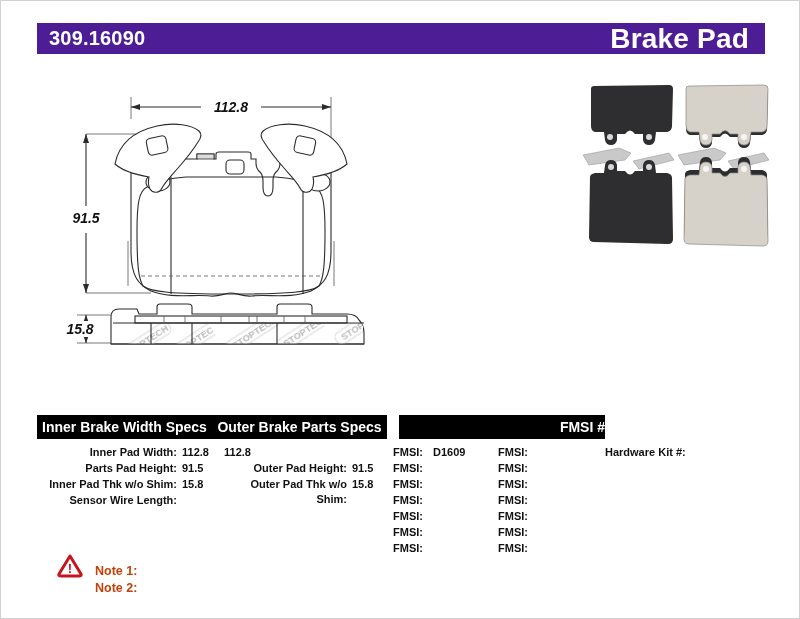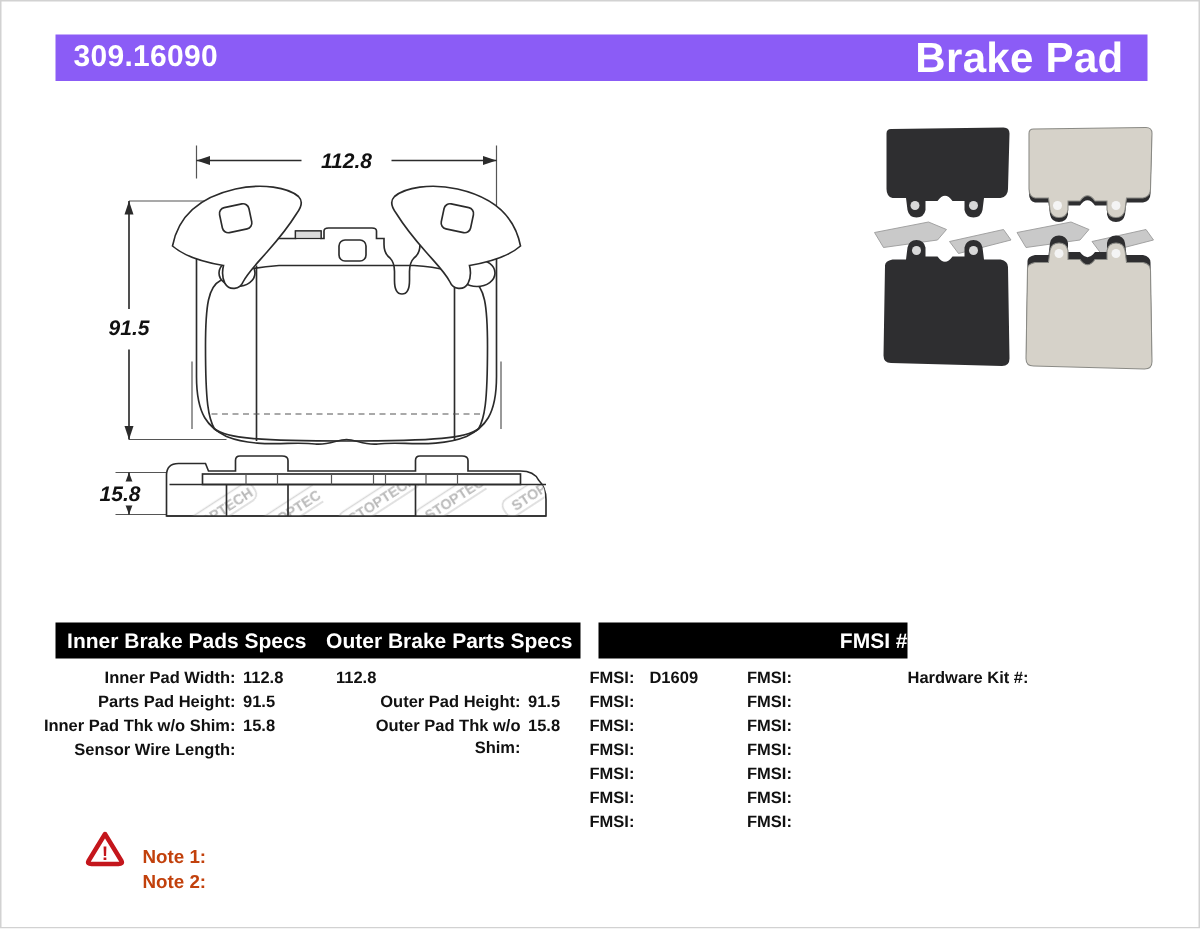--- a/index.html
+++ b/index.html
@@ -1,40 +1,40 @@
 <!DOCTYPE html>
 <html><head>
 <meta charset="utf-8">
 <style>
   html,body{margin:0;padding:0;background:#fff;}
   #page{position:relative;width:798px;height:617px;background:#ffffff;border:1px solid #d2d2d2;
         font-family:"Liberation Sans", sans-serif;overflow:hidden;}
 
   
-  .hdr-bar{position:absolute;left:36px;top:22px;width:728px;height:31px;background:#8b5cf6;
+  .hdr-bar{position:absolute;left:36px;top:22px;width:728px;height:31px;background:#4c1d95;
            display:flex;align-items:center;justify-content:space-between;}
   .hdr-bar .pn{color:#fff;font-size:20px;font-weight:bold;padding-left:12px;letter-spacing:.2px;}
   .hdr-bar .pt{color:#fff;font-size:28px;font-weight:bold;padding-right:16px;letter-spacing:.2px;}
 
   
   .drawing{position:absolute;left:50px;top:80px;}
   .photo{position:absolute;left:580px;top:80px;}
 
   
   .tbar{position:absolute;top:414px;height:24px;background:#000;color:#fff;
         display:flex;align-items:center;font-weight:bold;font-size:14px;}
   .tbar.specs{left:36px;width:350px;}
   .tbar.specs span{flex:1;text-align:center;}
   .tbar.fmsi{left:398px;width:206px;justify-content:flex-end;}
   .tbar.related{left:600px;width:164px;justify-content:center;}
 
   
   .col{position:absolute;top:444px;font-size:11px;font-weight:bold;color:#111;}
   .col .row{display:flex;height:16px;line-height:15px;}
-  .col-inner{left:28px;width:184px;}
+  .col-inner{left:48px;width:184px;}
   .col-outer{left:218px;width:184px;}
   .col-inner .lbl,.col-outer .lbl{width:128px;text-align:right;}
   .col-fmsi1{left:392px;}
   .col-fmsi2{left:497px;}
   .col-related{left:604px;}
   .col .val{padding-left:5px;}
   .col-fmsi1 .val,.col-fmsi2 .val{padding-left:10px;}
 
   
   .warn{position:absolute;left:55px;top:552px;}
@@ -178,21 +178,21 @@
     <use href="#padB" class="pad-dark"></use>
     <circle cx="30" cy="86" r="3" fill="#d8d8d8"></circle>
       <circle cx="68" cy="86" r="3" fill="#d8d8d8"></circle>
     <use href="#padB" transform="translate(95,-3)" class="pad-dark"></use>
     <use href="#padB" transform="translate(95,2)" class="pad-light"></use>
     <circle cx="125" cy="88" r="3" fill="#f4f4f4"></circle>
       <circle cx="163" cy="88" r="3" fill="#f4f4f4"></circle>
   </svg>
 
   <div class="tbar specs">
-    <span>Inner Brake Pads Specs</span>
+    <span>Inner Brake Width Specs</span>
     <span>Outer Brake Parts Specs</span>
   </div>
   <div class="tbar fmsi">
     <span>FMSI #</span>
   </div>
 
   <div class="col col-inner">
     <div class="row">
         <span class="lbl">Inner Pad Width:</span>
         <span class="val">112.8</span>

